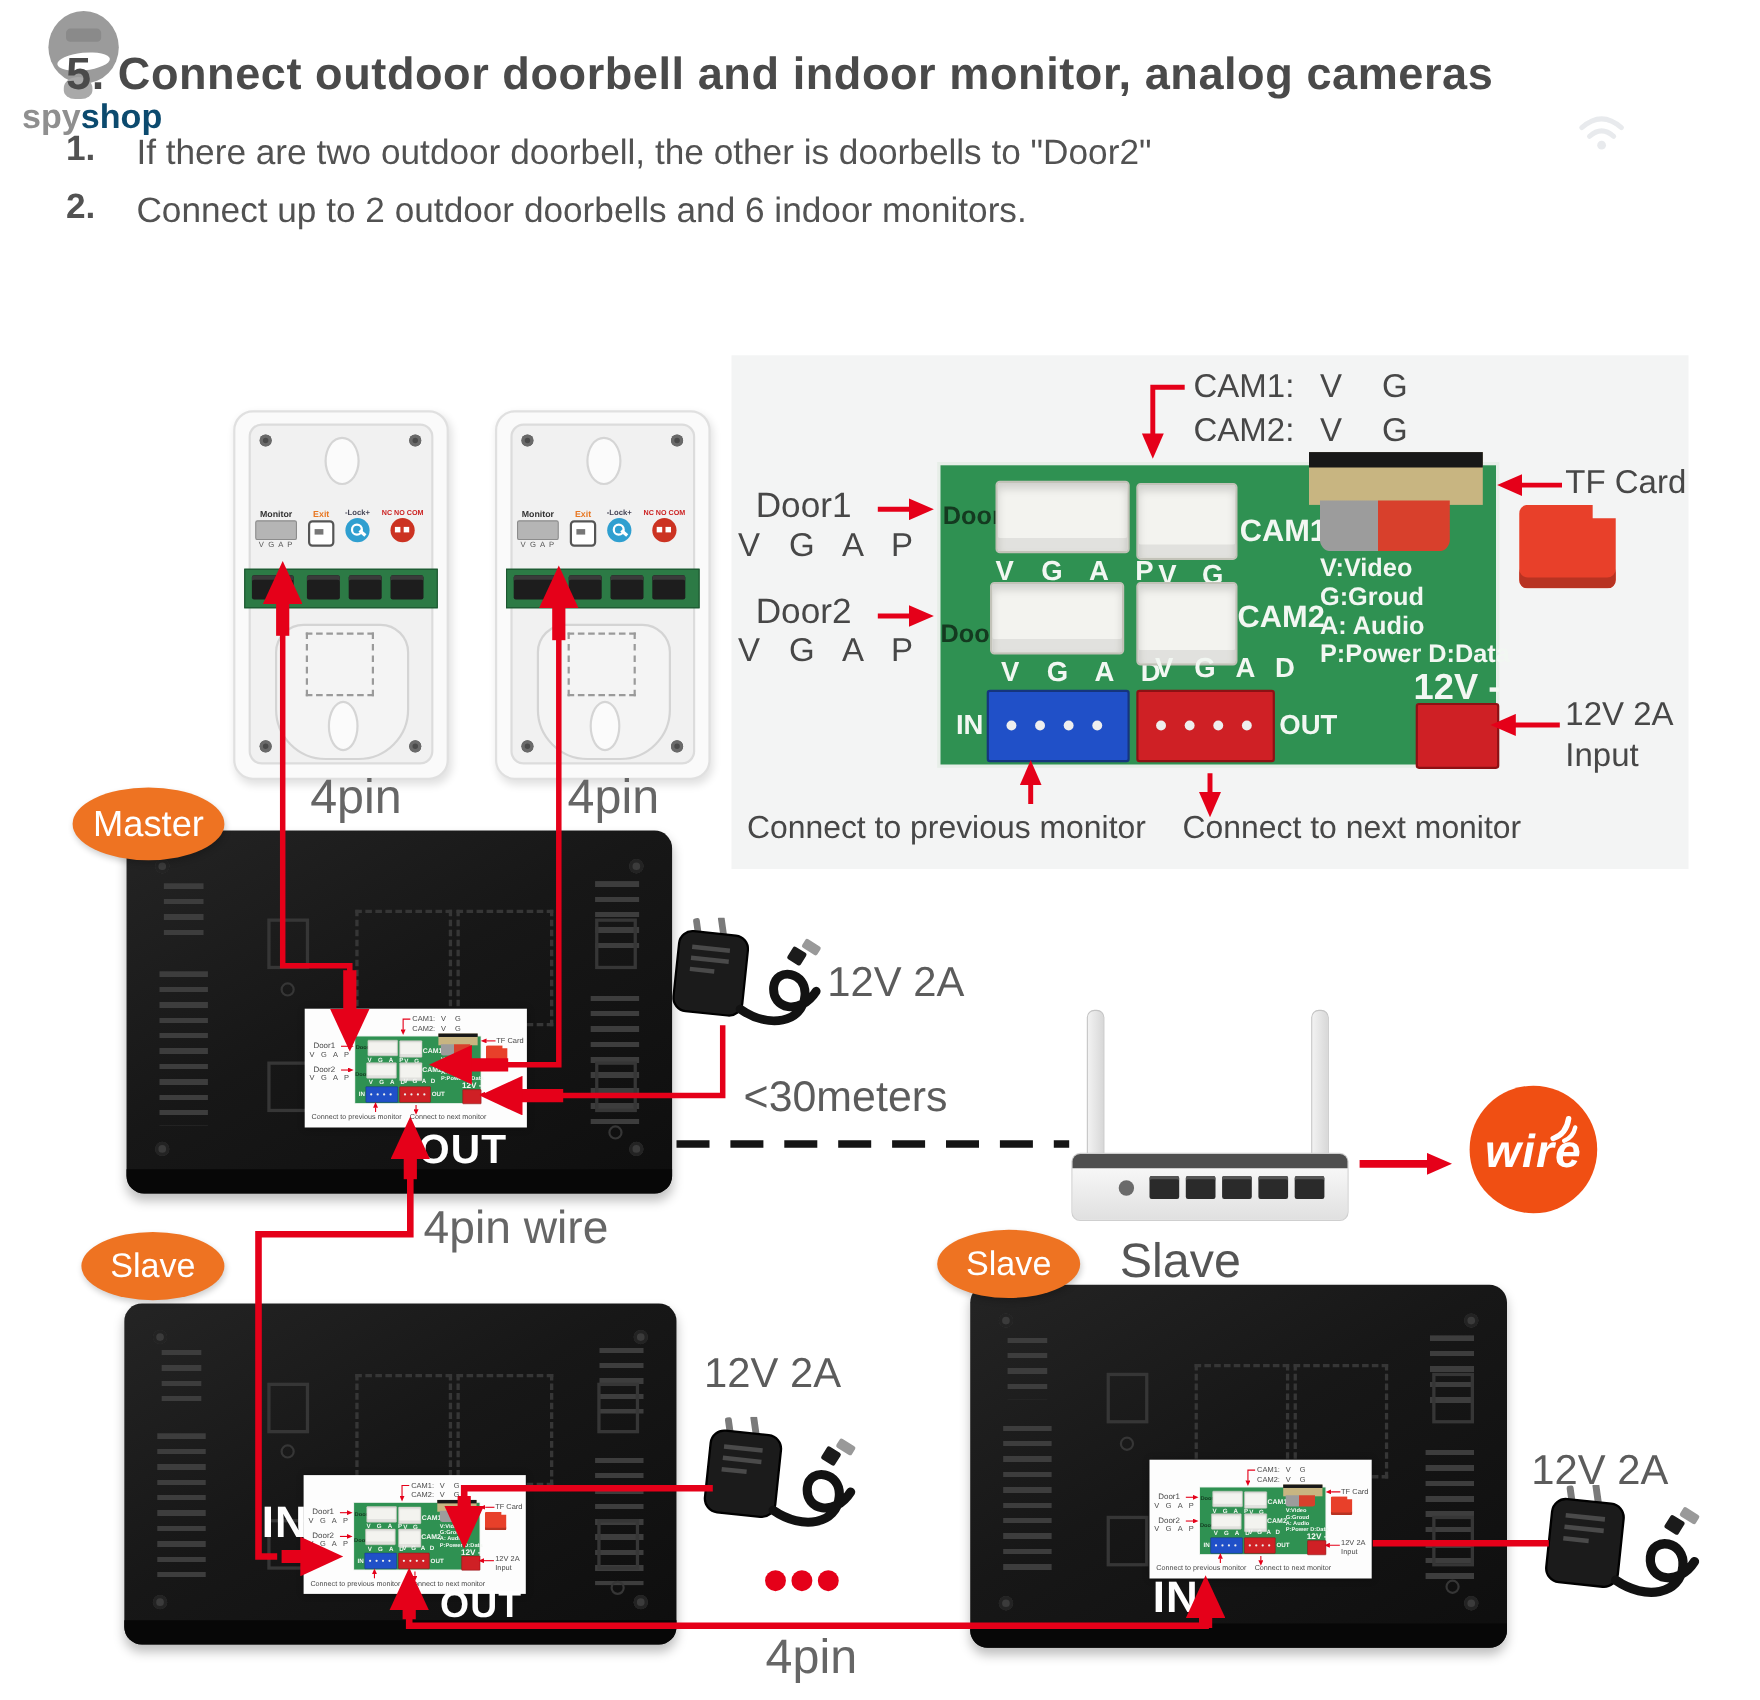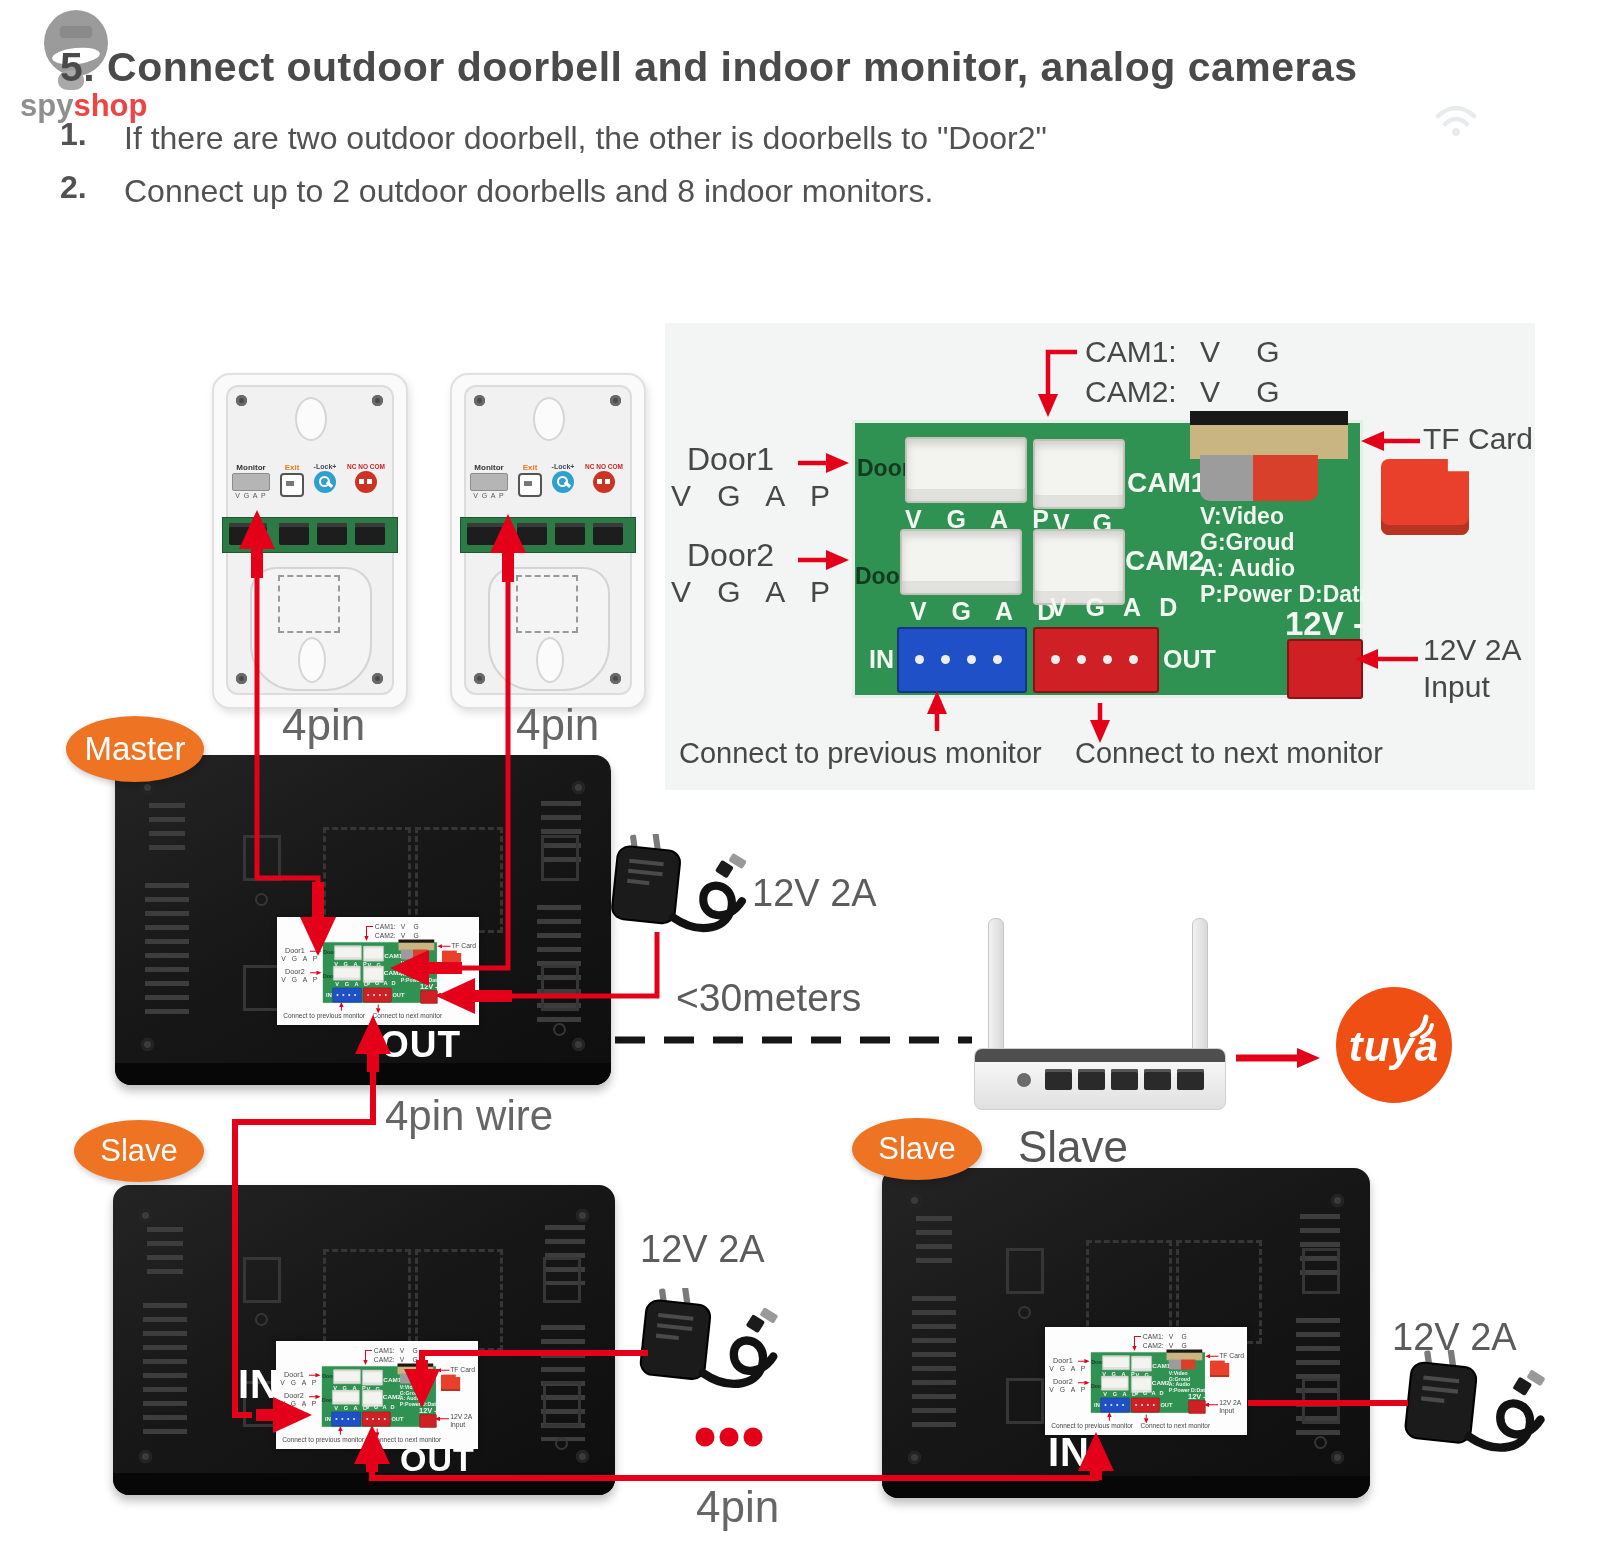--- a/index.html
+++ b/index.html
@@ -6,21 +6,21 @@
   .canvas{position:relative;width:1600px;height:1545px;background:#fff;overflow:hidden;
           font-family:"Liberation Sans",sans-serif;color:#4c4c4c;}
 
   
   .wm{position:absolute;left:20px;top:8px;z-index:1;}
   .wm-circle{position:absolute;left:24px;top:2px;width:64px;height:66px;border-radius:50%;background:#9b9b9b;}
   .wm-band{position:absolute;left:32px;top:40px;width:48px;height:16px;border-radius:50%;background:#fff;transform:rotate(-6deg);}
   .wm-hat{position:absolute;left:40px;top:18px;width:32px;height:12px;background:#8a8a8a;border-radius:4px;}
   .wm-body{position:absolute;left:38px;top:62px;width:26px;height:20px;border-radius:50% 50% 40% 40%;background:#a9a9a9;}
   .wm-text{position:absolute;left:0px;top:80px;font-size:31px;font-weight:bold;letter-spacing:0px;}
-  .wm-spy{color:#8f8f8f;} .wm-shop{color:#ef4444;}
+  .wm-spy{color:#8f8f8f;} .wm-shop{color:#0c4a6e;}
   .page-title{position:absolute;left:60px;top:44px;z-index:3;font-size:41px;font-weight:800;color:#4a4a4a;letter-spacing:0.5px;}
   .steps{position:absolute;left:60px;top:116px;width:1480px;z-index:3;font-size:32px;color:#525252;}
   .step{display:flex;gap:24px;margin-bottom:8px;}
   .step-num{font-weight:bold;min-width:40px;}
   .step-line{line-height:45px;}
   .wifi-faint{position:absolute;left:1430px;top:98px;z-index:1;opacity:0.85;}
 
   
   .panel{position:absolute;left:665px;top:323px;width:870px;height:467px;background:#f3f4f4;z-index:1;}
   .pcb-diagram{position:absolute;left:0;top:0;width:870px;height:470px;font-size:30px;color:#474747;}
@@ -125,21 +125,21 @@
   <div class="steps">
     <div class="step">
       <div class="step-num">1.</div>
       <div>
         <div class="step-line">If there are two outdoor doorbell, the other is doorbells to "Door2"</div>
       </div>
     </div>
     <div class="step">
       <div class="step-num">2.</div>
       <div>
-        <div class="step-line">Connect up to 2 outdoor doorbells and 8 indoor monitors.</div>
+        <div class="step-line">Connect up to 2 outdoor doorbells and 6 indoor monitors.</div>
       </div>
     </div>
   </div>
 
   <div class="panel">
     <div class="pcb-diagram" id="diagram-big">
       <div class="t dia-cam-label" style="left:420px;top:12px;"><span>CAM1:</span></div>
       <div class="t dia-cam-label" style="left:535px;top:12px;letter-spacing:14px;">V  G</div>
       <div class="t dia-cam-label" style="left:420px;top:52px;"><span>CAM2:</span></div>
       <div class="t dia-cam-label" style="left:535px;top:52px;letter-spacing:14px;">V  G</div>
@@ -578,21 +578,21 @@
       <div class="rport" style="left:70px;"></div>
       <div class="rport" style="left:103px;"></div>
       <div class="rport" style="left:136px;"></div>
       <div class="rport" style="left:169px;"></div>
       <div class="rport" style="left:202px;"></div>
     </div>
   </div>
   <div class="cap" style="left:1018px;top:1122px;font-size:44px;color:#555;">Slave</div>
 
   <div class="tuya-circle">
-    <span class="tuya-word">tuya</span>
+    <span class="tuya-word">wire</span>
     <svg class="tuya-flourish" width="30" height="28" viewBox="0 0 30 28">
       <path d="M4,24 Q16,20 18,6" fill="none" stroke="#fff" stroke-width="5" stroke-linecap="round"></path>
       <path d="M14,26 Q22,23 24,14" fill="none" stroke="#fff" stroke-width="4" stroke-linecap="round"></path>
     </svg>
   </div>
 
   <svg class="overlay" viewBox="0 0 1600 1545">
     <defs>
       <marker id="ah-s" markerUnits="userSpaceOnUse" markerWidth="24" markerHeight="20" refX="1" refY="10" orient="auto">
         <path d="M0,0 L23,10 L0,20 Z" fill="#e50019"></path>

